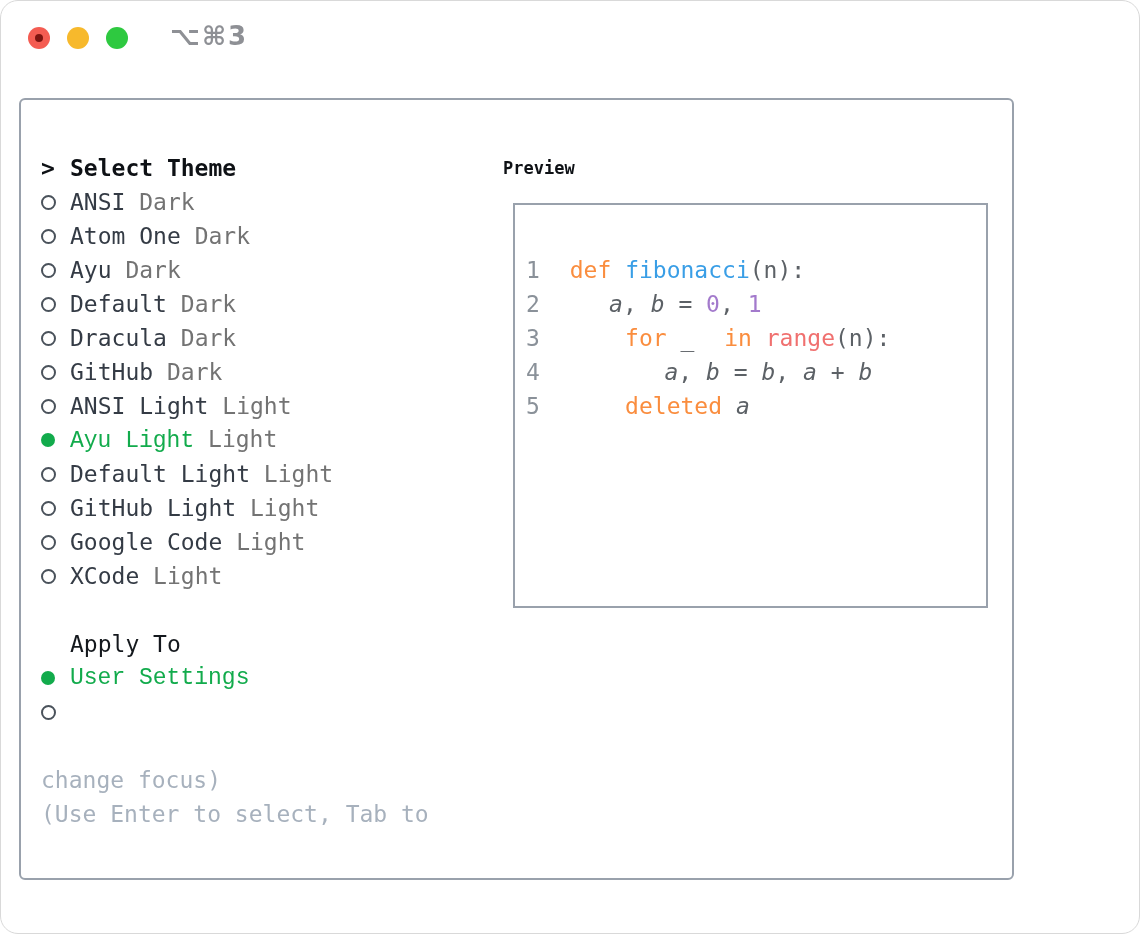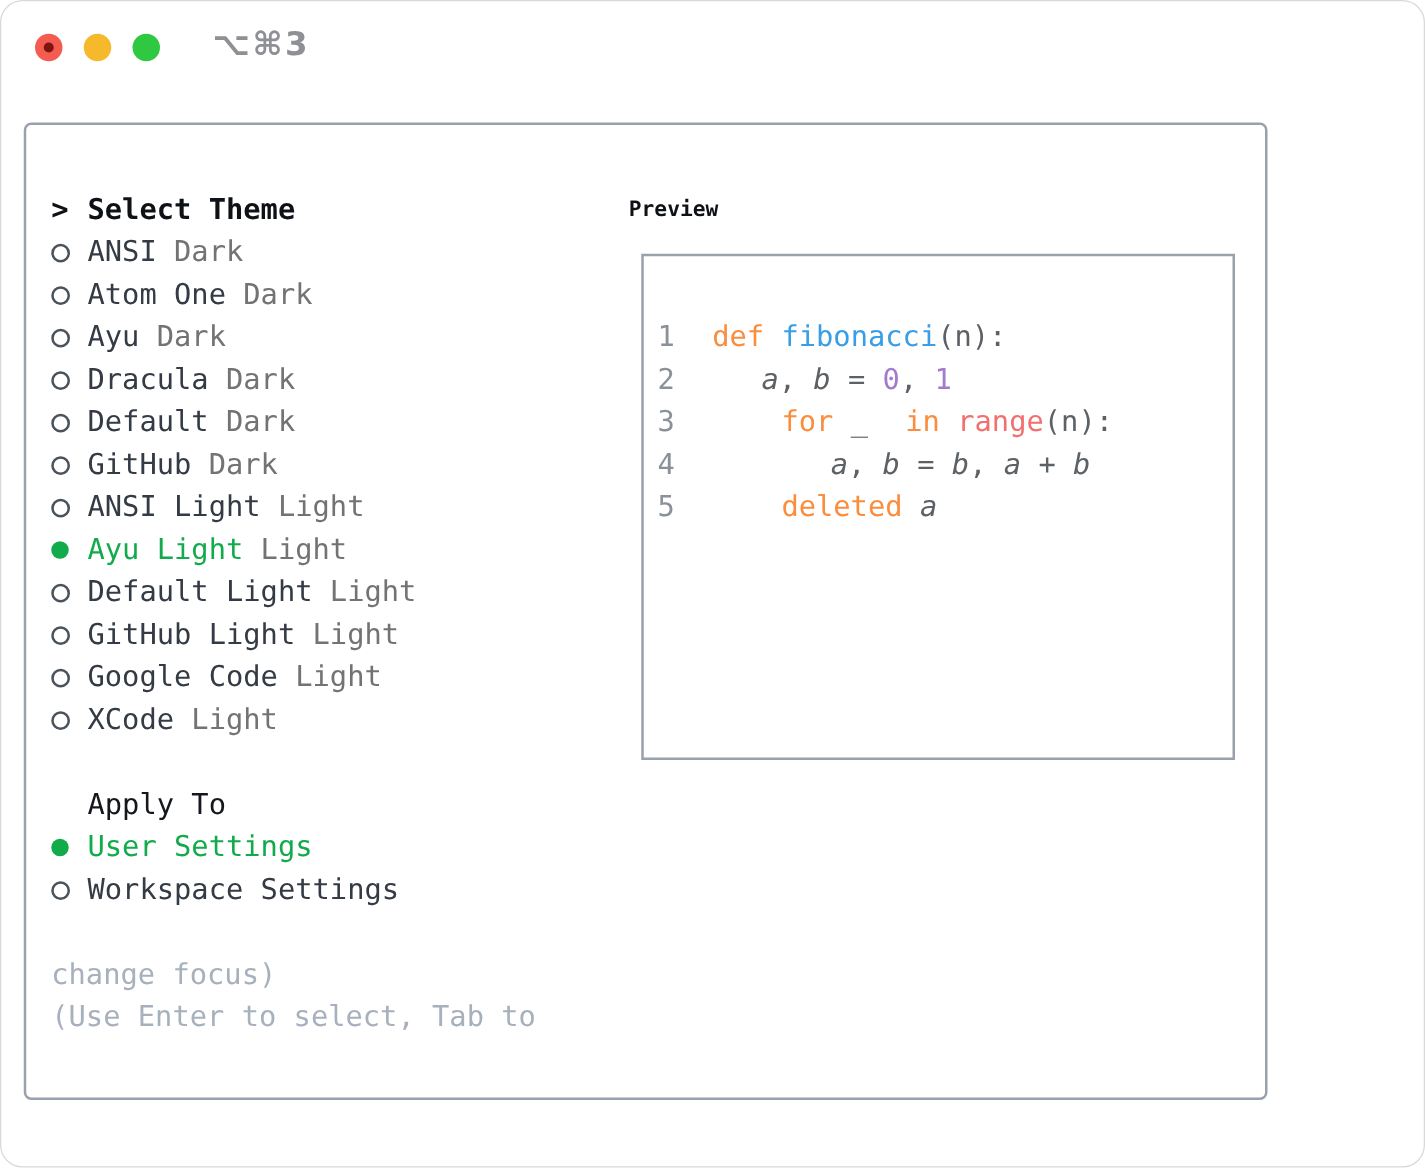--- a/index.html
+++ b/index.html
@@ -32,21 +32,21 @@
   }
   
   .left-col{position:absolute;left:20px;top:51px;font-size:23px;color:#343b45;}
   .row{height:34px;display:flex;align-items:center;white-space:pre;}
   .marker{width:29px;flex:0 0 29px;display:flex;align-items:center;}
   .prompt{font-weight:bold;color:#0e1115;}
   .hdr{font-weight:bold;color:#0e1115;}
   .ring{width:11px;height:11px;border:2px solid #4a525b;border-radius:50%;box-sizing:content-box;}
   .dot{width:14px;height:14px;border-radius:50%;background:#12ab4c;}
   .variant{color:#737373;}
-  .sel{color:#12ab4c;}
+  .sel{color:#12ab4c;font-family:Liberation Mono, monospace;}
   .apply-hdr{color:#14181d;}
   .spacer{height:34px;}
   .help{color:#a7b1bd;height:34px;display:flex;align-items:center;}
   
   .preview-label{position:absolute;left:482px;top:51px;height:34px;display:flex;align-items:center;
     font-size:17px;font-weight:bold;color:#0e1115;}
   .preview-box{
     position:absolute;left:492px;top:103px;width:475px;height:405px;
     box-sizing:border-box;border:2px solid #99a1ac;background:#fff;
   }
@@ -79,41 +79,41 @@
     <div class="left-col">
       <div class="row">
         <span class="marker"><span class="prompt">&gt;</span></span>
         <span class="hdr">Select Theme</span>
       </div>
 
       <div id="theme-rows">
           <div class="row"><span class="marker"><span class="ring"></span></span><span><span>ANSI</span><span class="variant"> Dark</span></span></div>
           <div class="row"><span class="marker"><span class="ring"></span></span><span><span>Atom One</span><span class="variant"> Dark</span></span></div>
           <div class="row"><span class="marker"><span class="ring"></span></span><span><span>Ayu</span><span class="variant"> Dark</span></span></div>
+          <div class="row"><span class="marker"><span class="ring"></span></span><span><span>Default</span><span class="variant"> Dark</span></span></div>
           <div class="row"><span class="marker"><span class="ring"></span></span><span><span>Dracula</span><span class="variant"> Dark</span></span></div>
-          <div class="row"><span class="marker"><span class="ring"></span></span><span><span>Default</span><span class="variant"> Dark</span></span></div>
           <div class="row"><span class="marker"><span class="ring"></span></span><span><span>GitHub</span><span class="variant"> Dark</span></span></div>
           <div class="row"><span class="marker"><span class="ring"></span></span><span><span>ANSI Light</span><span class="variant"> Light</span></span></div>
           <div class="row"><span class="marker"><span class="dot"></span></span><span><span class="sel">Ayu Light</span><span class="variant"> Light</span></span></div>
           <div class="row"><span class="marker"><span class="ring"></span></span><span><span>Default Light</span><span class="variant"> Light</span></span></div>
           <div class="row"><span class="marker"><span class="ring"></span></span><span><span>GitHub Light</span><span class="variant"> Light</span></span></div>
           <div class="row"><span class="marker"><span class="ring"></span></span><span><span>Google Code</span><span class="variant"> Light</span></span></div>
           <div class="row"><span class="marker"><span class="ring"></span></span><span><span>XCode</span><span class="variant"> Light</span></span></div>
         </div>
 
       <div class="spacer"></div>
 
       <div class="row">
         <span class="marker"></span>
         <span class="apply-hdr">Apply To</span>
       </div>
 
       <div id="apply-rows">
           <div class="row"><span class="marker"><span class="dot"></span></span><span class="sel">User Settings</span></div>
-          <div class="row"><span class="marker"><span class="ring"></span></span><span>Workspace Settings</span></div>
+          <div class="row"><span class="marker"><span class="ring"></span></span></div>
         </div>
 
       <div class="spacer"></div>
 
       <div class="help">change focus)</div>
       <div class="help">(Use Enter to select, Tab to</div>
     </div>
 
     <div class="preview-label">Preview</div>
 

